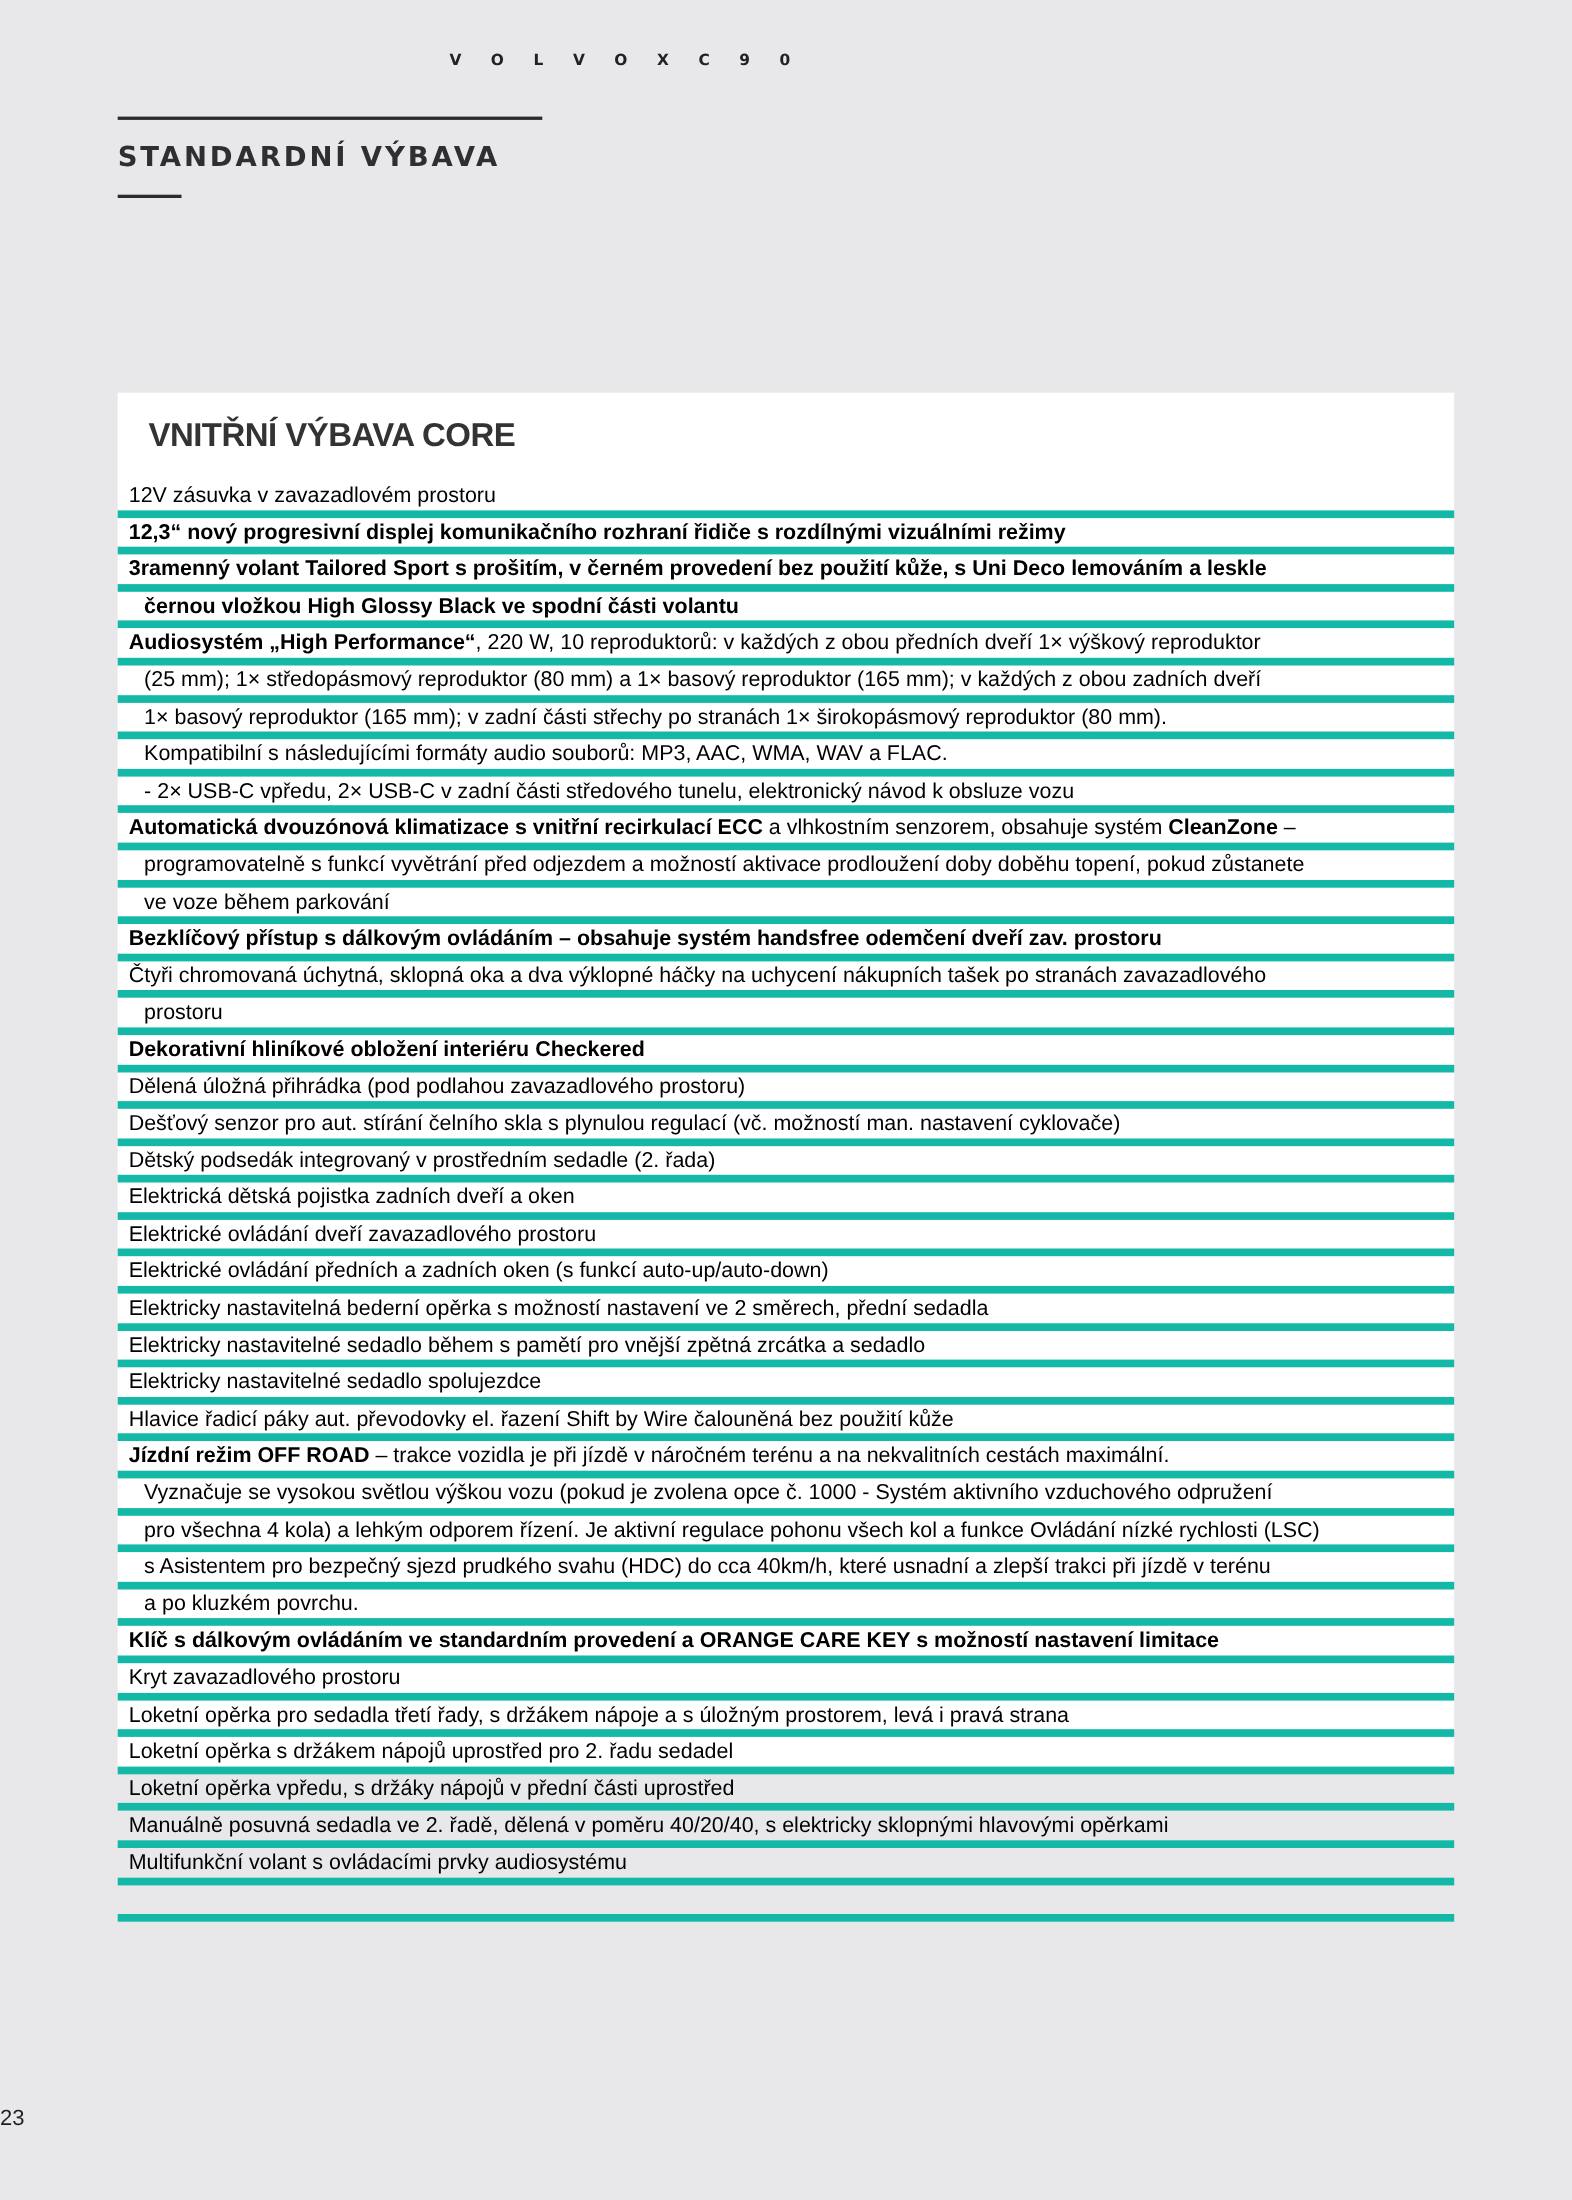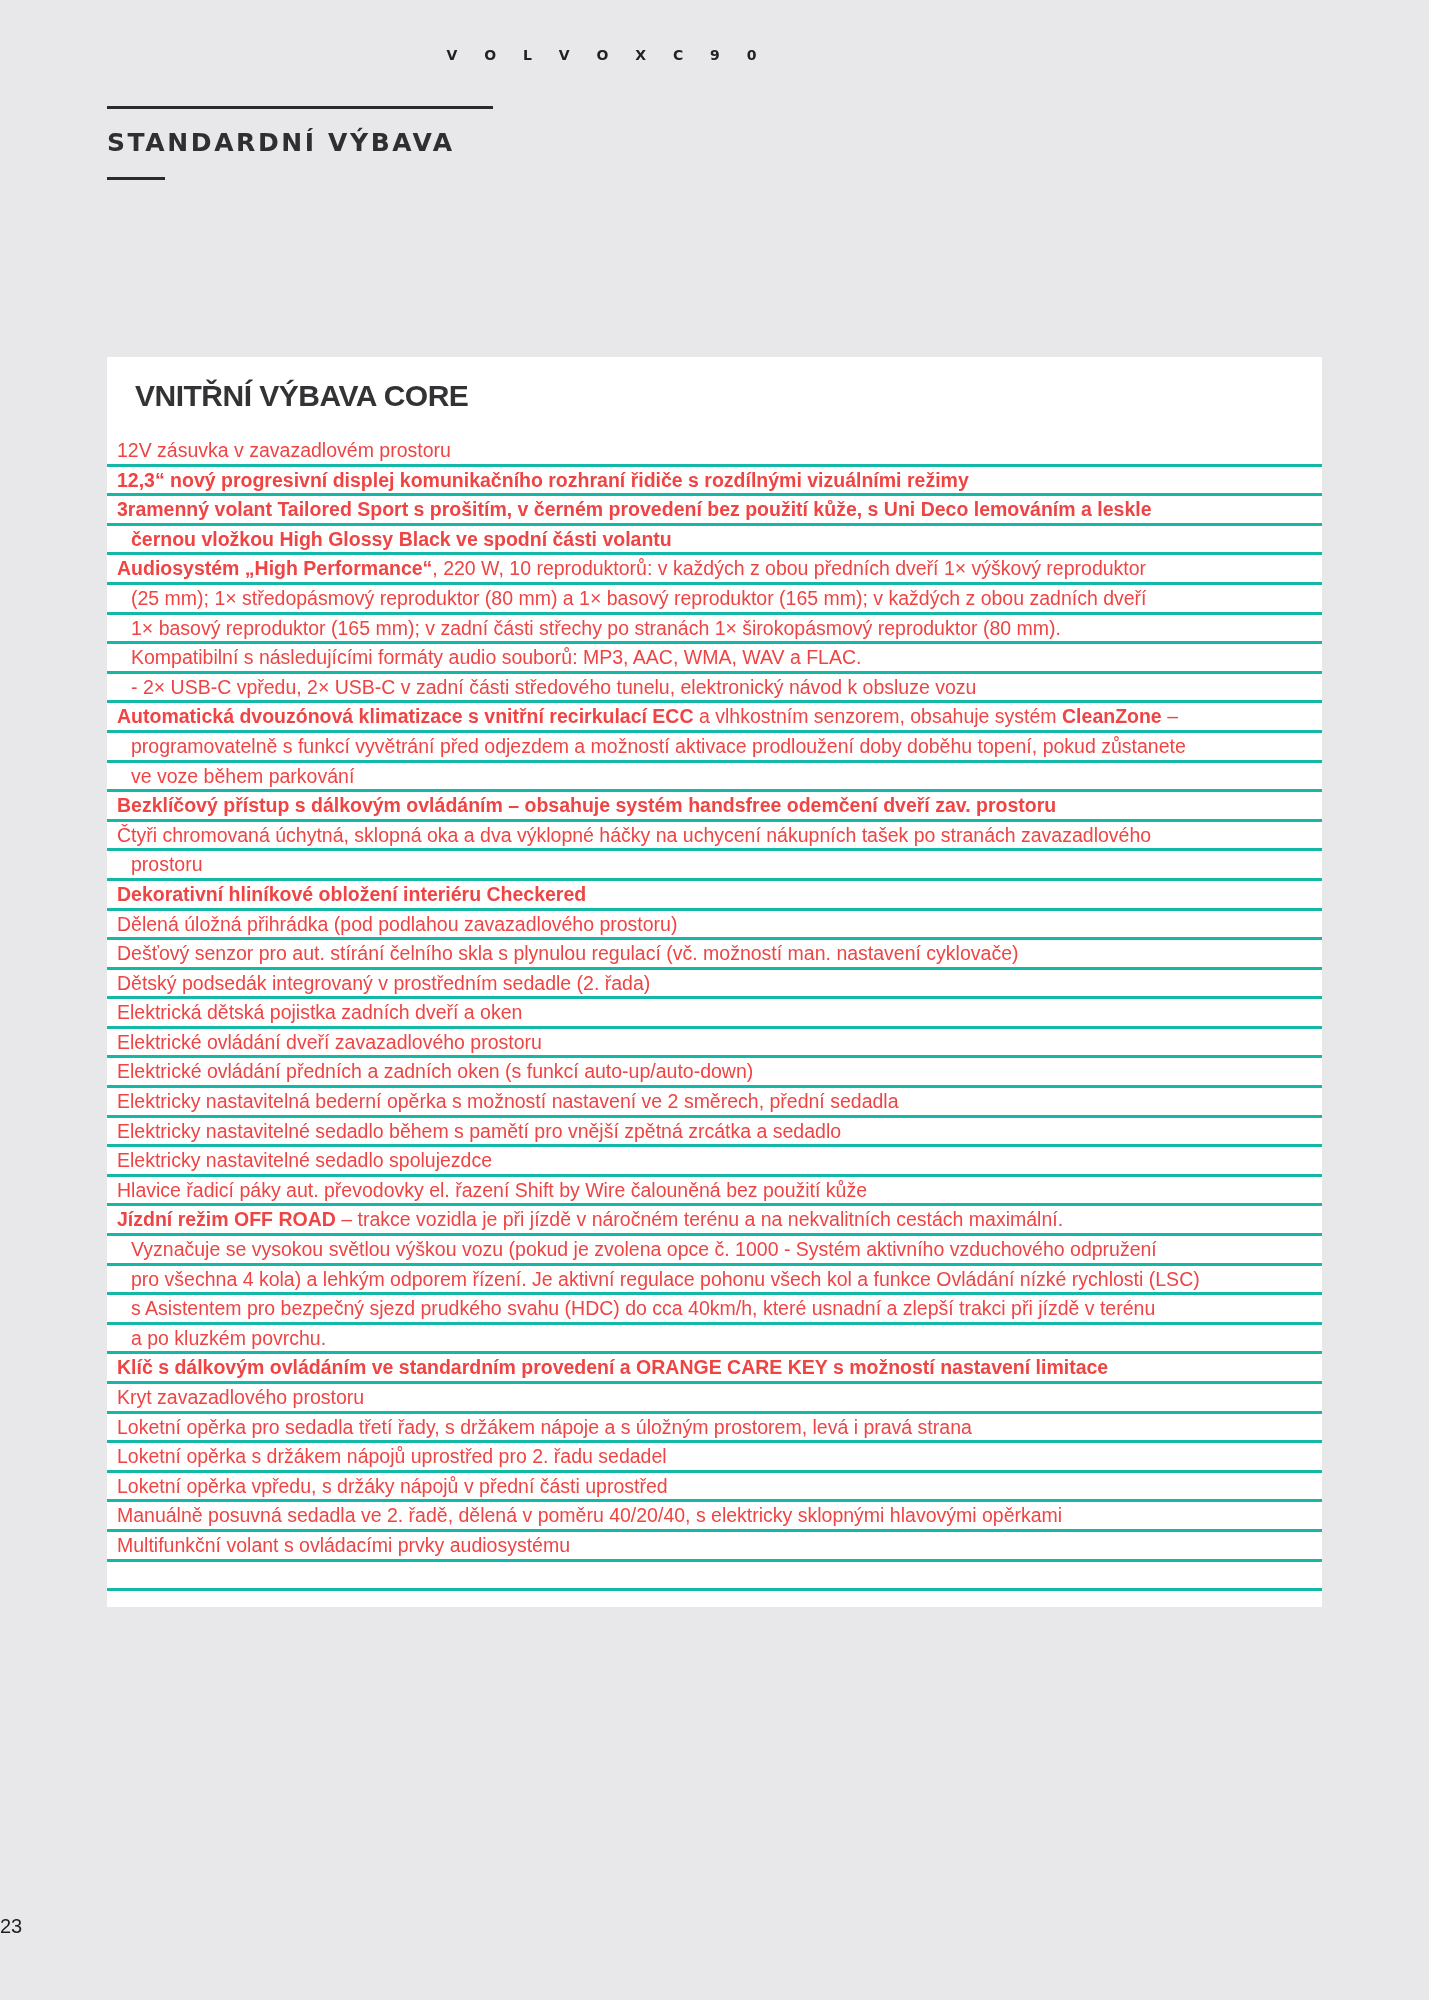--- a/index.html
+++ b/index.html
@@ -19,21 +19,20 @@
       position: absolute;
       top: 47px;
       left: 0;
       width: 1138px;
       text-align: center;
       font-family: "DejaVu Sans", sans-serif;
       font-size: 14px;
       font-weight: bold;
       letter-spacing: 11px;
       color: #222;
-      margin-left: 38px;
     }
     .rule-top {
       position: absolute;
       top: 106px;
       left: 107px;
       width: 386px;
       height: 3px;
       background: #2b2b2d;
     }
     .page-title {
@@ -79,26 +78,26 @@
       top: 80px;
       left: 0;
       width: 1215px;
       margin: 0;
       padding: 0;
       list-style: none;
     }
     .spec-line {
       height: 26.6px;
       line-height: 27px;
-      border-bottom: 3px solid #14b8a6;
+      border-bottom: 7px solid #14b8a6;
       padding-left: 10px;
       font-size: 19.5px;
       white-space: nowrap;
       overflow: hidden;
-      color: #ef4444;
+      color: #000000;
     }
     .spec-line.cont {
       padding-left: 24px;
     }
     .spec-line b {
       font-weight: bold;
     }
     .spec-line.empty {
       height: 26.6px;
     }

